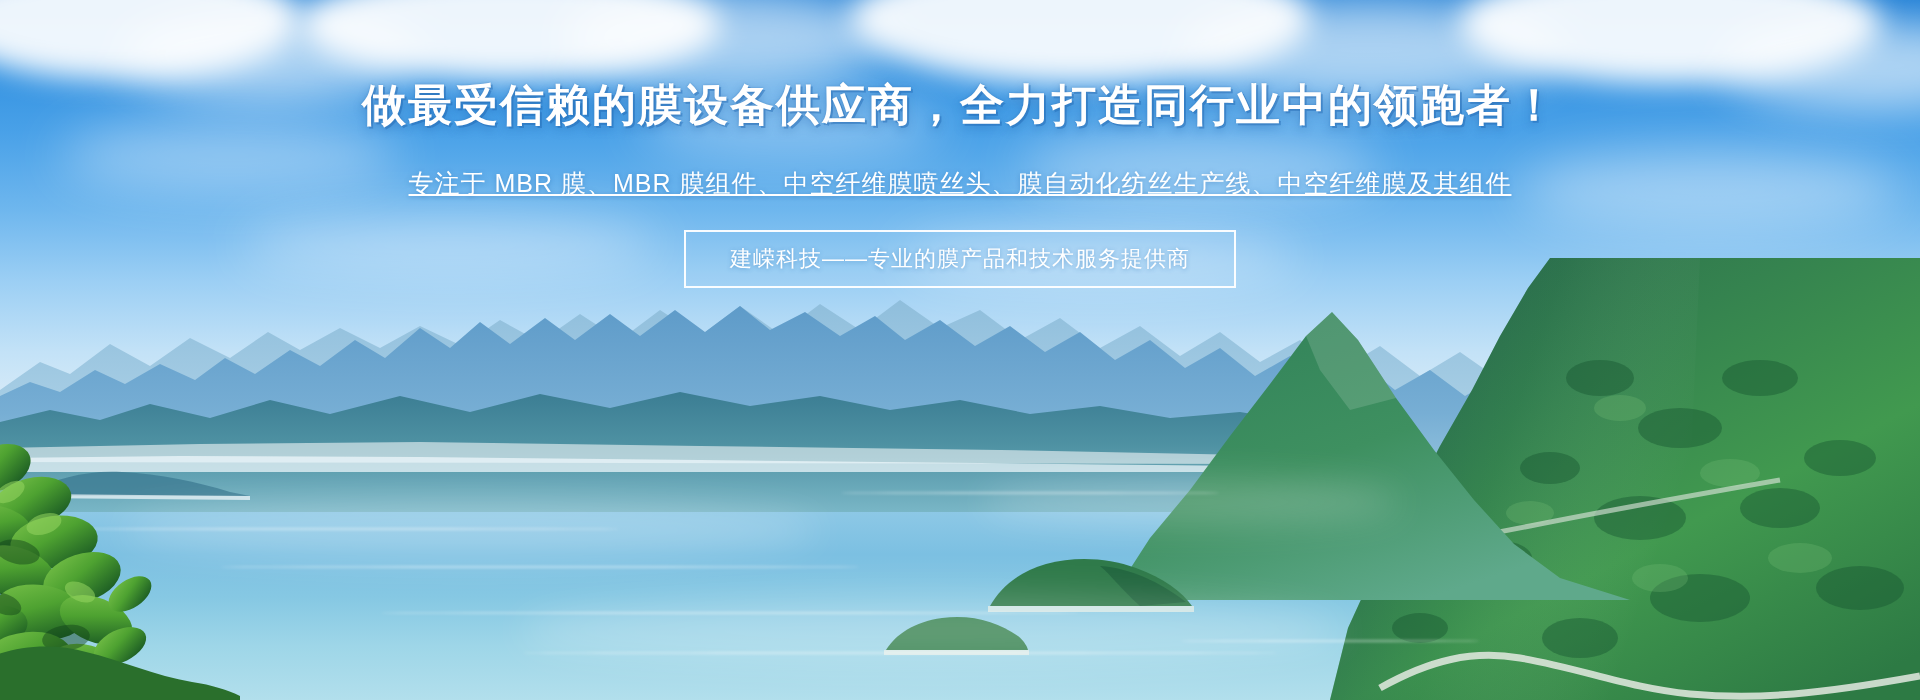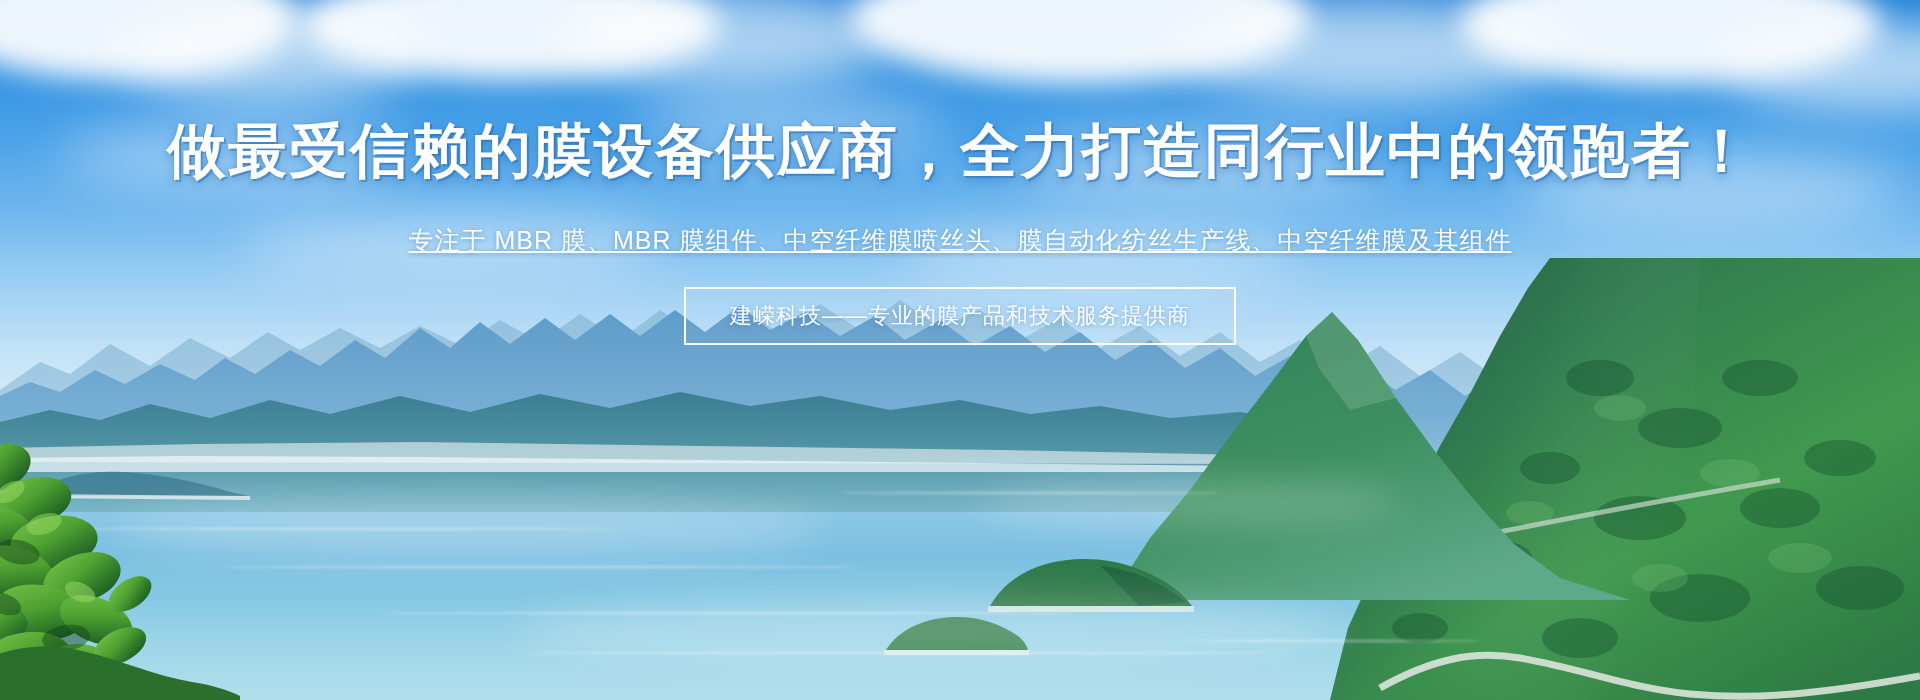--- a/index.html
+++ b/index.html
@@ -54,22 +54,22 @@
     filter:blur(18px);border-radius:50%;
   }
 
   
   .hero-copy{
     position:absolute;left:0;top:0;width:1920px;height:700px;
     display:flex;flex-direction:column;align-items:center;
     pointer-events:none;
   }
   .headline{
-    margin-top:112px;
-    font-size:59px;
+    margin-top:76px;
+    font-size:44px;
     font-weight:bold;
     letter-spacing:2px;
     color:#ffffff;
     white-space:nowrap;
     text-shadow:
       0 0 2px rgba(40,110,180,.55),
       2px 2px 0 rgba(30,100,175,.40),
       0 4px 10px rgba(25,85,160,.35);
     font-family:"DejaVu Sans","Liberation Sans",sans-serif;
   }

